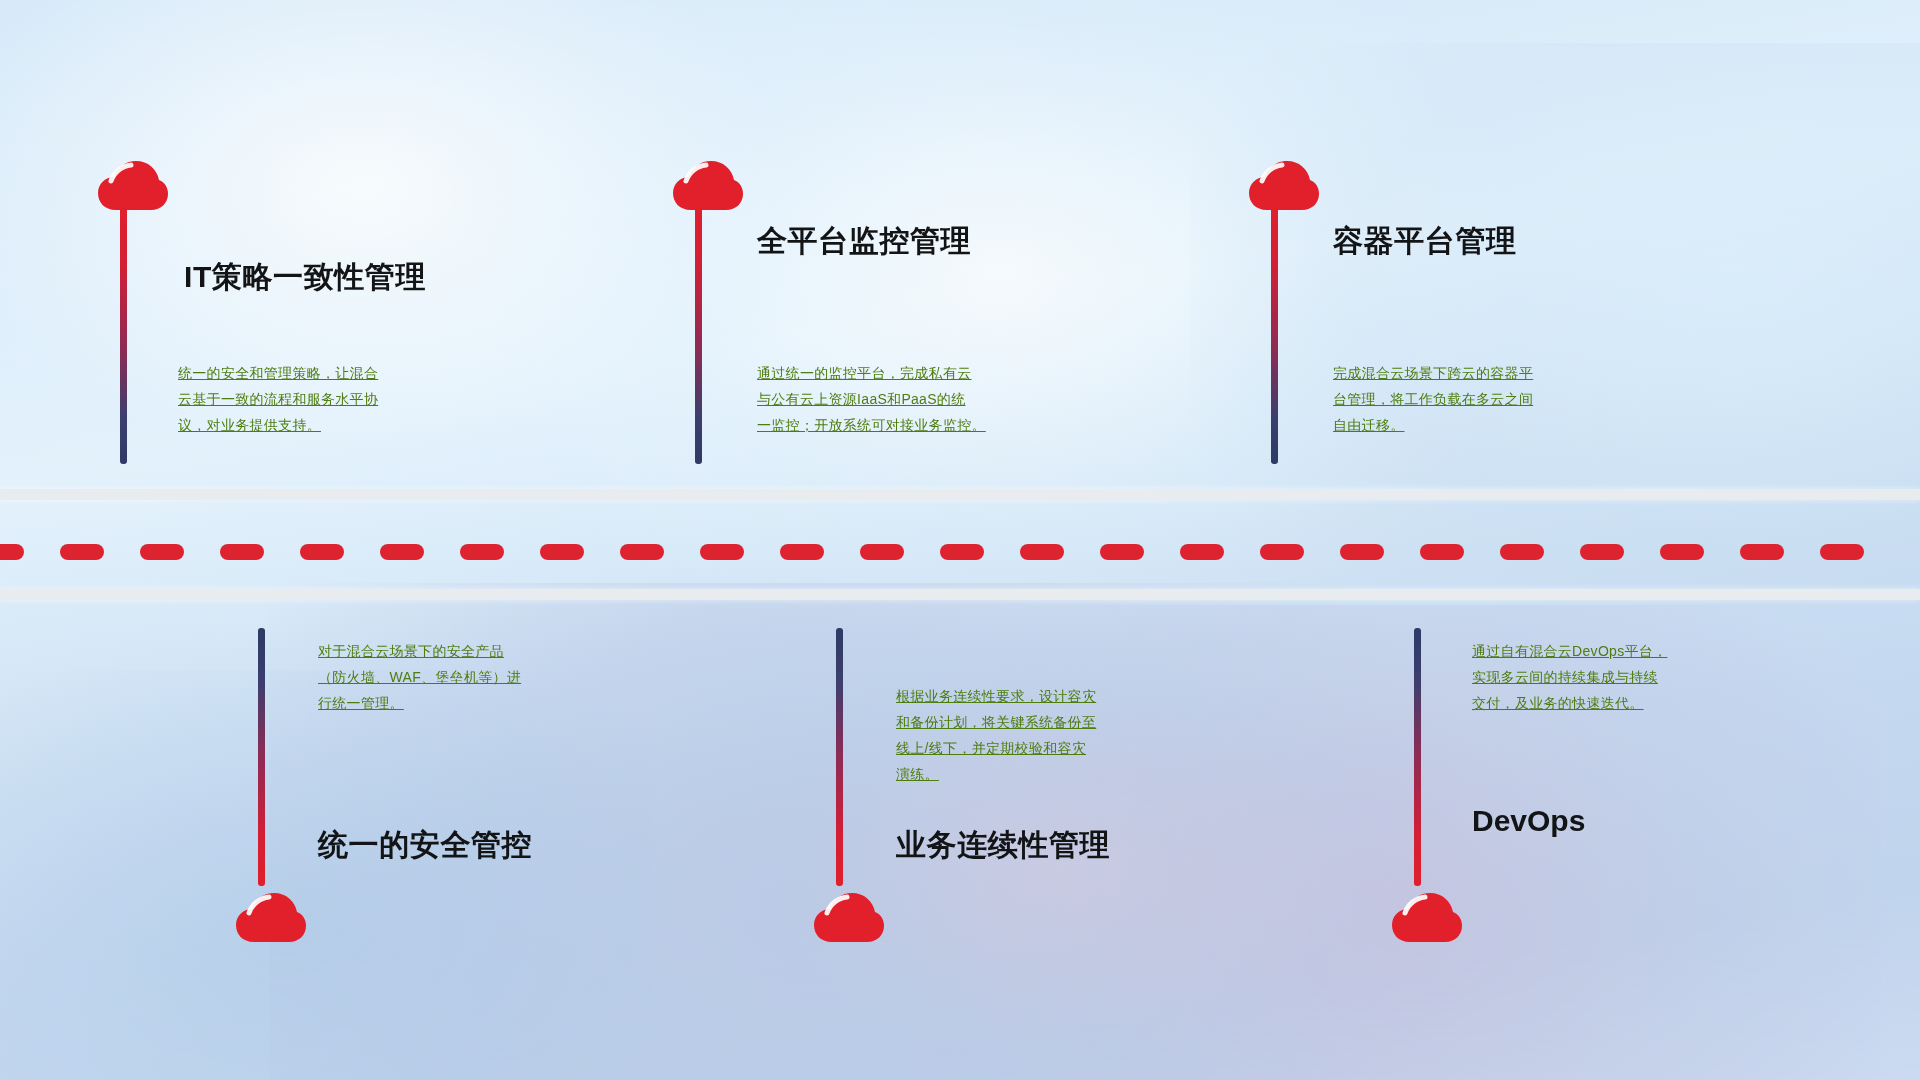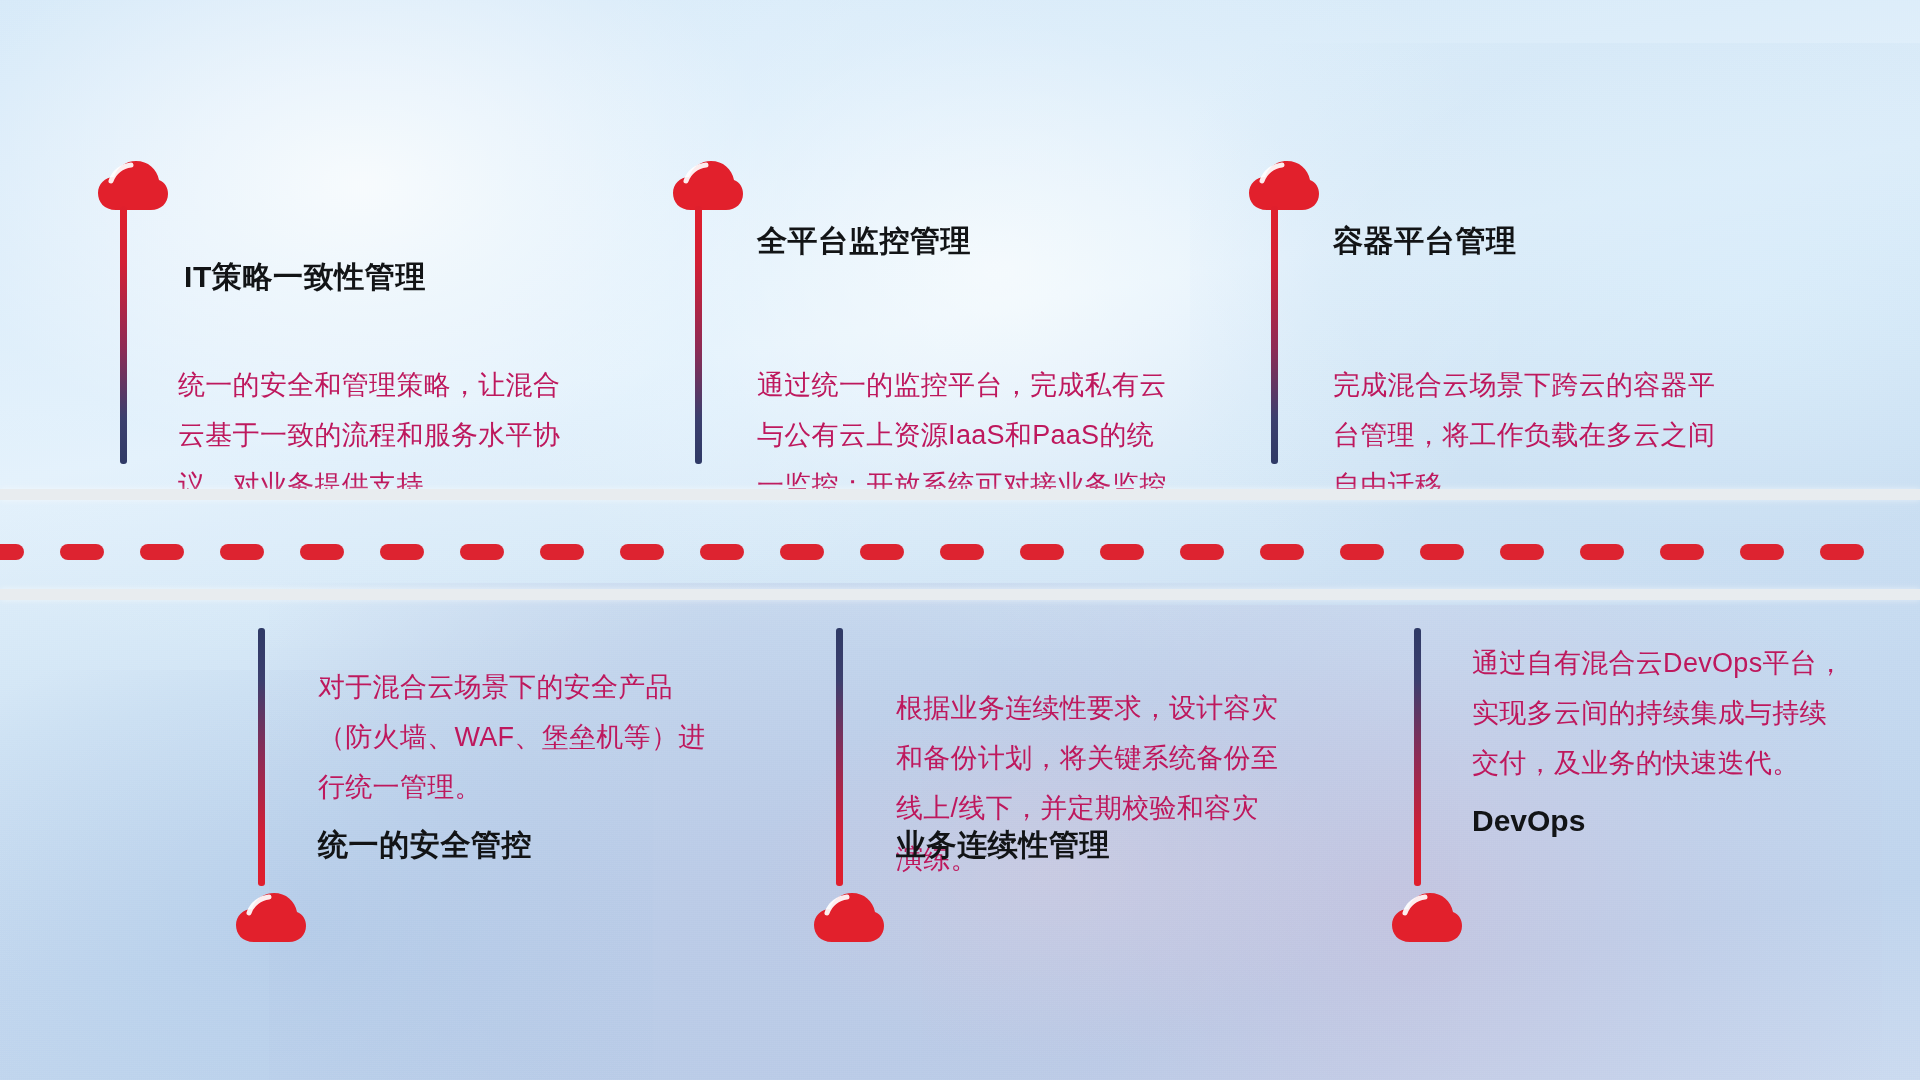--- a/index.html
+++ b/index.html
@@ -87,23 +87,24 @@
 
   .title{
     position:absolute;
     font-size:30px;font-weight:700;color:#121416;
     letter-spacing:.6px;white-space:nowrap;line-height:1.1;
   }
   .title.latin{letter-spacing:0px;font-weight:700;}
 
   .body{
     position:absolute;
-    font-size:27px;color:#be185d;
+    font-size:14px;color:#4d7c0f;
     line-height:1.86;letter-spacing:.3px;
     white-space:pre-line;
+    text-decoration:underline;
   }
 </style>
 </head>
 <body>
 
 <div id="stage">
 
   <div class="bg-base"></div>
   <div class="bg-glow-a"></div>
   <div class="bg-glow-b"></div>
@@ -182,21 +183,21 @@
         <div class="dash" style="width: 44px; margin-right: 36px; background: rgb(221, 35, 48);"></div>
         <div class="dash" style="width: 44px; margin-right: 36px; background: rgb(221, 35, 48);"></div>
         <div class="dash" style="width: 44px; margin-right: 36px; background: rgb(221, 35, 48);"></div>
         <div class="dash" style="width: 44px; margin-right: 36px; background: rgb(221, 35, 48);"></div>
       </div>
     <div class="road-edge road-edge-bottom"></div>
   </div>
 
   <div class="col">
     <div class="stem stem-up" style="left:258px;top:628px;height:258px;"></div>
-    <div class="body" style="left:318px;top:638px;width:430px;margin-top:24px;">对于混合云场景下的安全产品
+    <div class="body" style="left:318px;top:638px;width:430px;">对于混合云场景下的安全产品
 （防火墙、WAF、堡垒机等）进
 行统一管理。</div>
     <div class="title" style="left:318px;top:828px;text-align:right;">统一的安全管控</div>
     <div class="cloud" style="left:234px;top:890px;">
       <svg viewBox="0 0 72 56" xmlns="http://www.w3.org/2000/svg">
         <path d="M20 52 C8 52 2 44 2 35 C2 26 9 19 18 19 C21 9 30 3 40 3 C52 3 61 11 63 22 C69 24 72 30 72 36 C72 45 65 52 55 52 Z" fill="#e2202c"></path>
         <path d="M15 23 C18 14 26 8 35 7" stroke="#ffffff" stroke-width="5" stroke-linecap="round" fill="none" opacity="0.92"></path>
       </svg>
     </div>
   </div>

